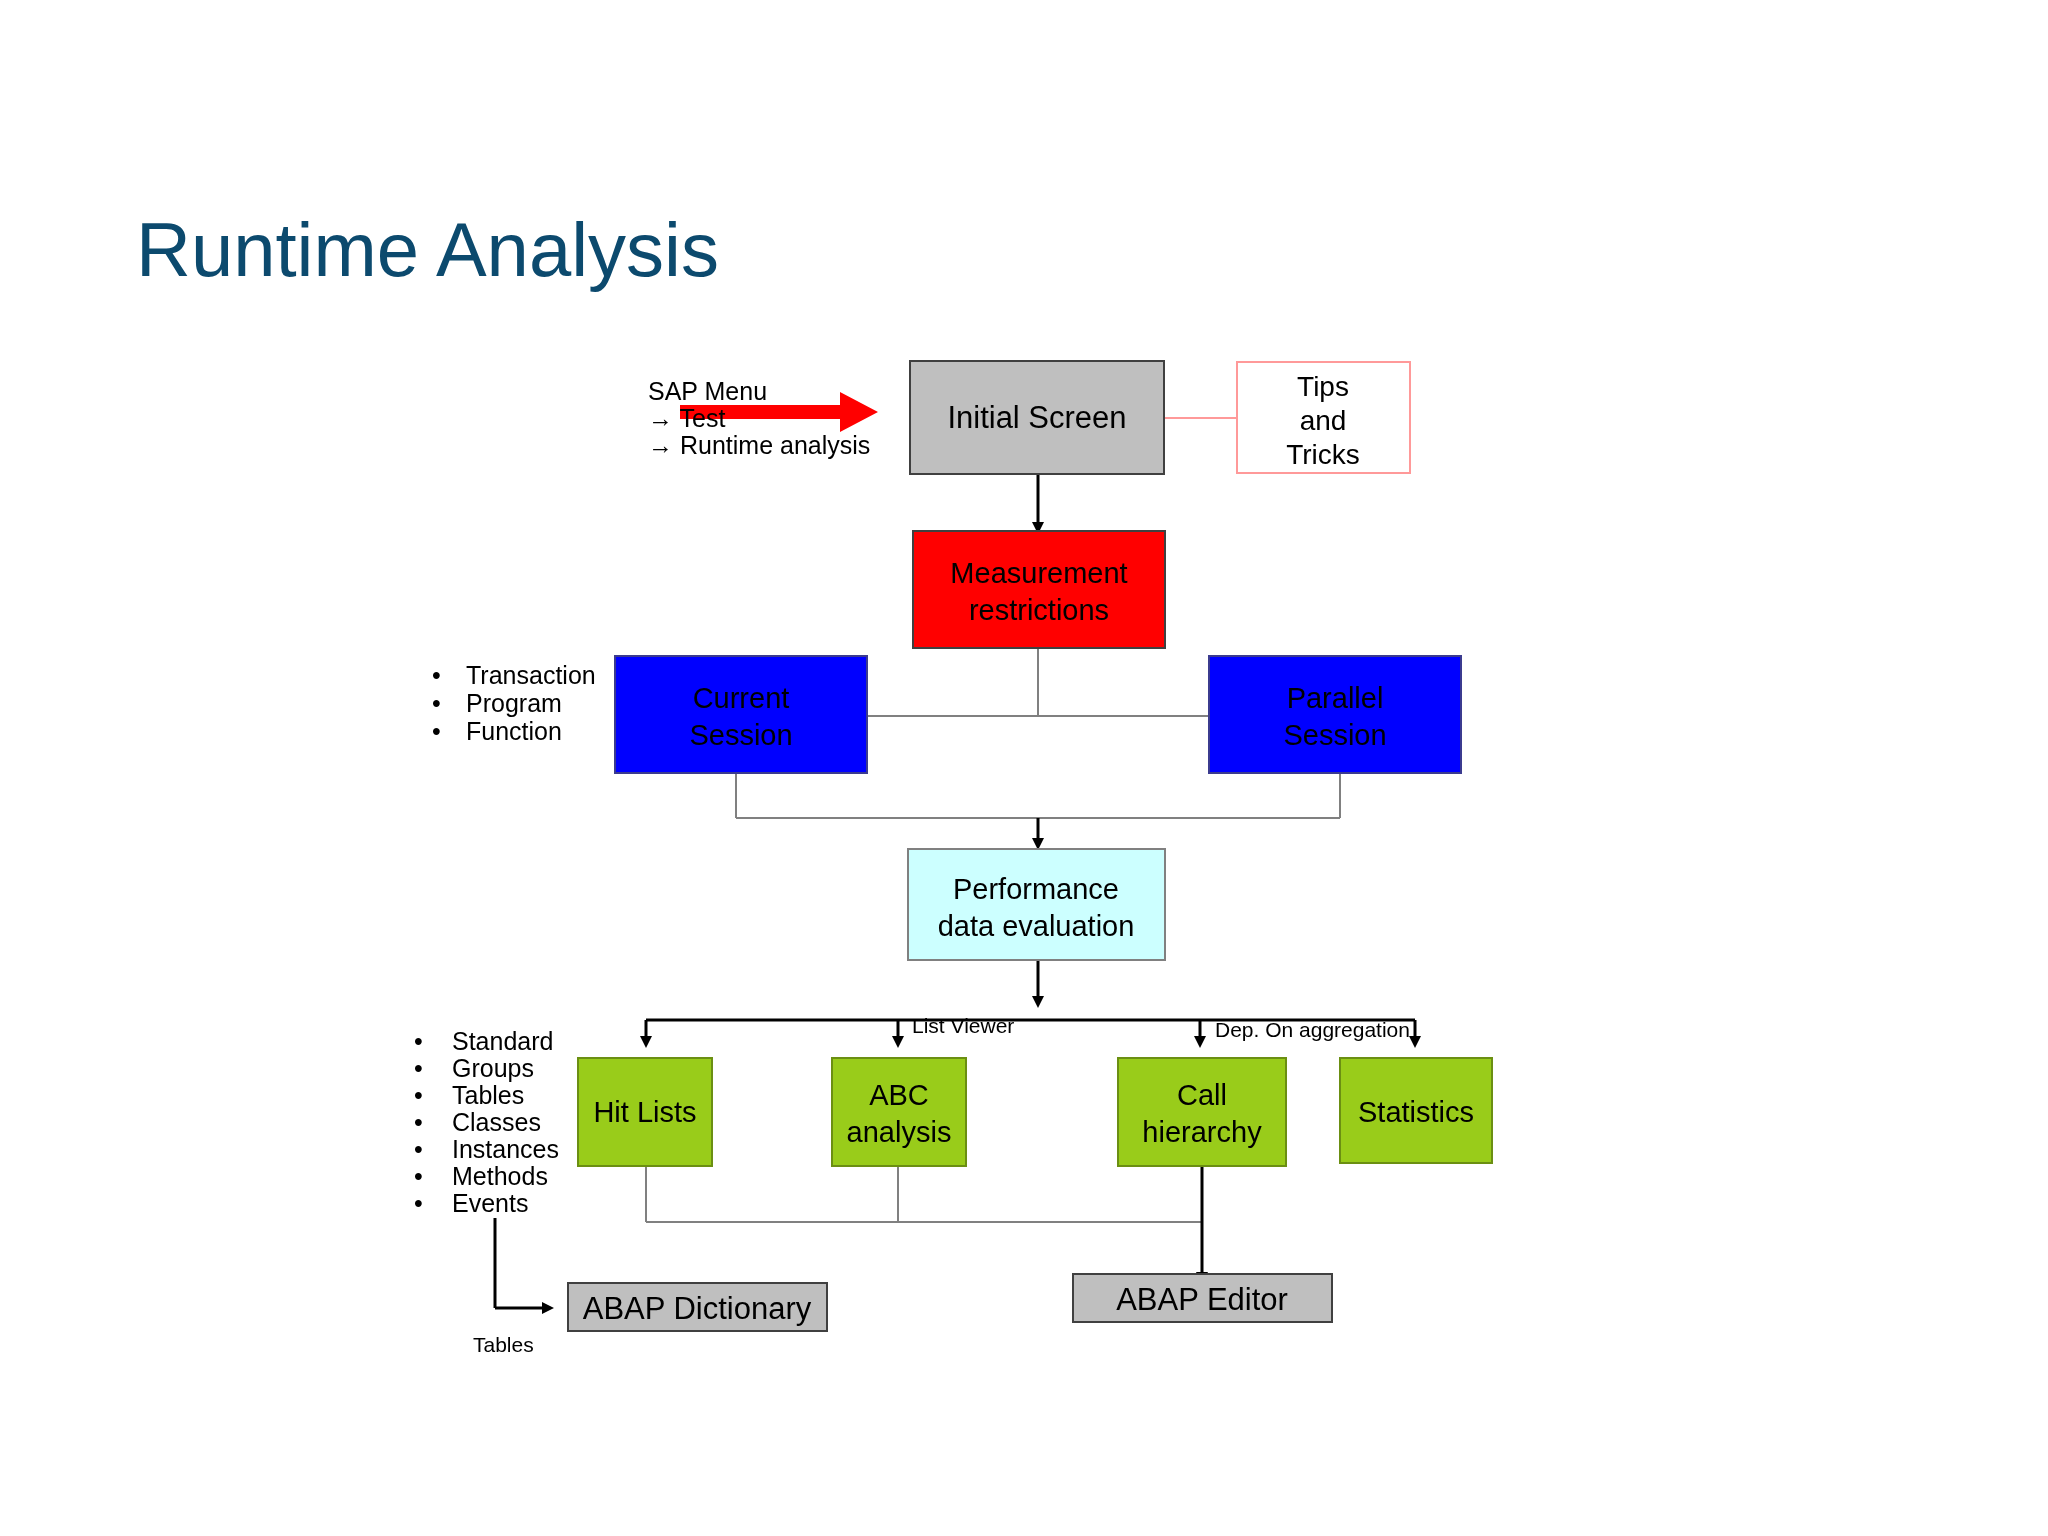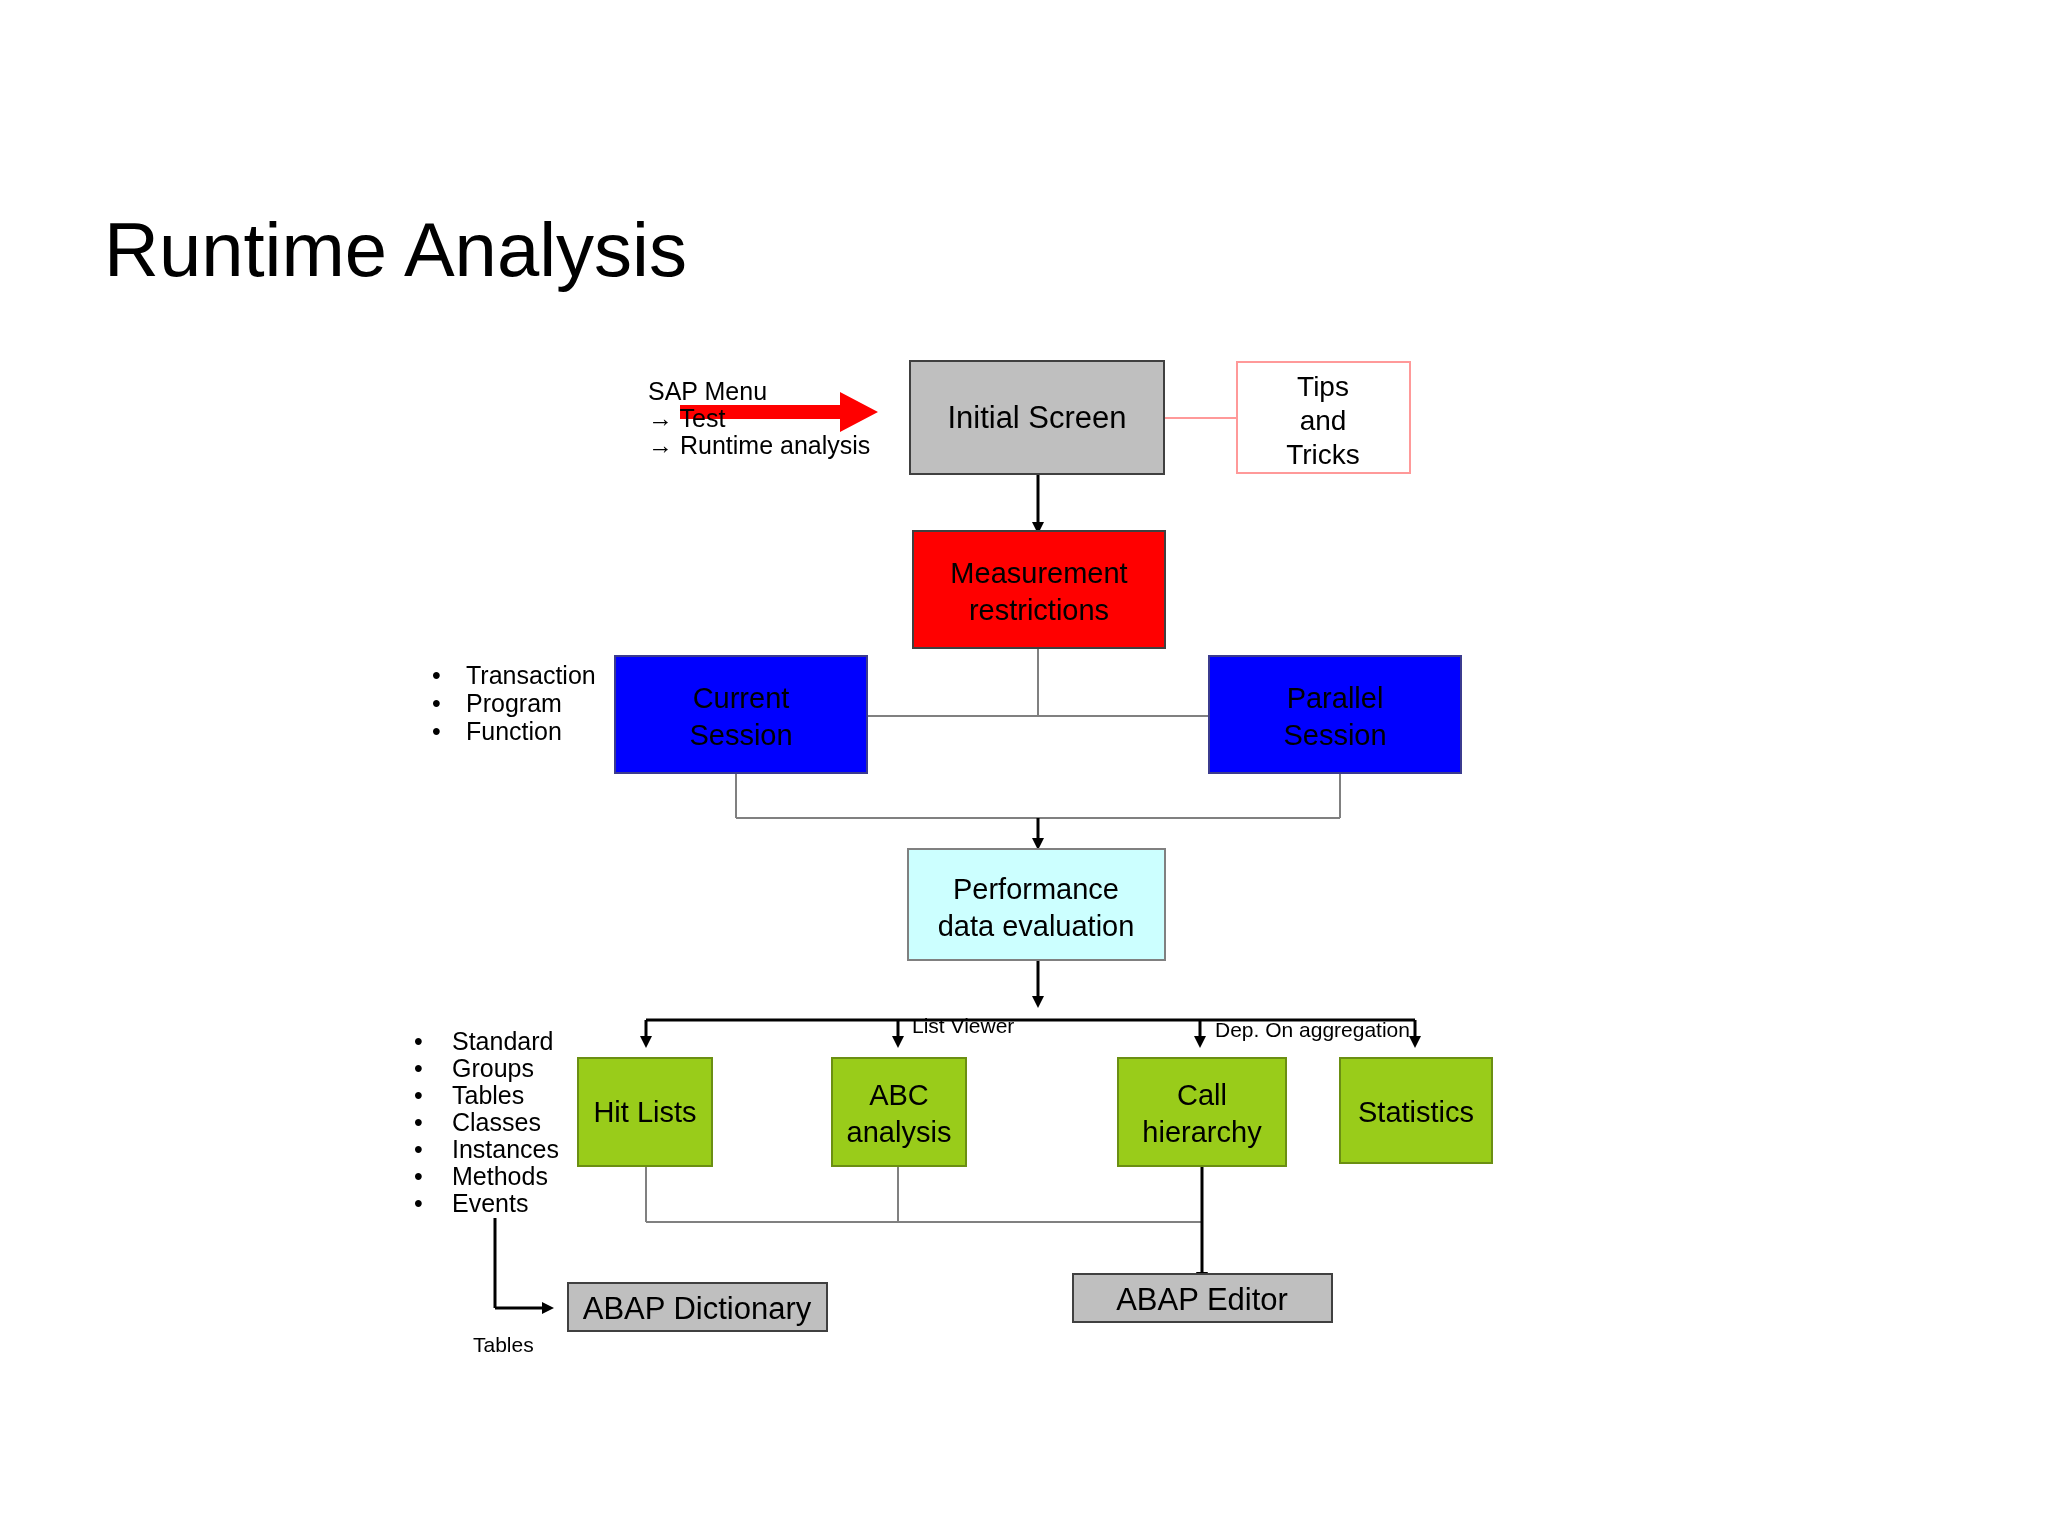--- a/index.html
+++ b/index.html
@@ -10,25 +10,25 @@
   #page {
     position: relative;
     width: 2048px;
     height: 1536px;
     background: #ffffff;
     font-family: "Liberation Sans", sans-serif;
     overflow: hidden;
   }
   #slide-title {
     position: absolute;
-    left: 104px;
+    left: 136px;
     top: 212px;
     font-size: 76px;
     line-height: 1;
-    color: #000000;
+    color: #0c4a6e;
     white-space: nowrap;
     text-align: right;
   }
   svg.diagram {
     position: absolute;
     left: 0;
     top: 0;
     width: 2048px;
     height: 1536px;
   }

